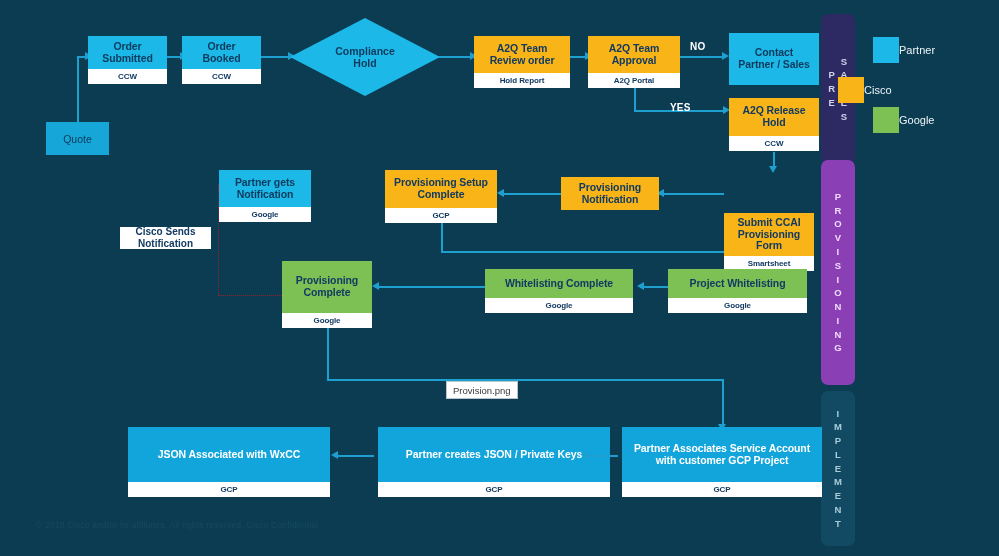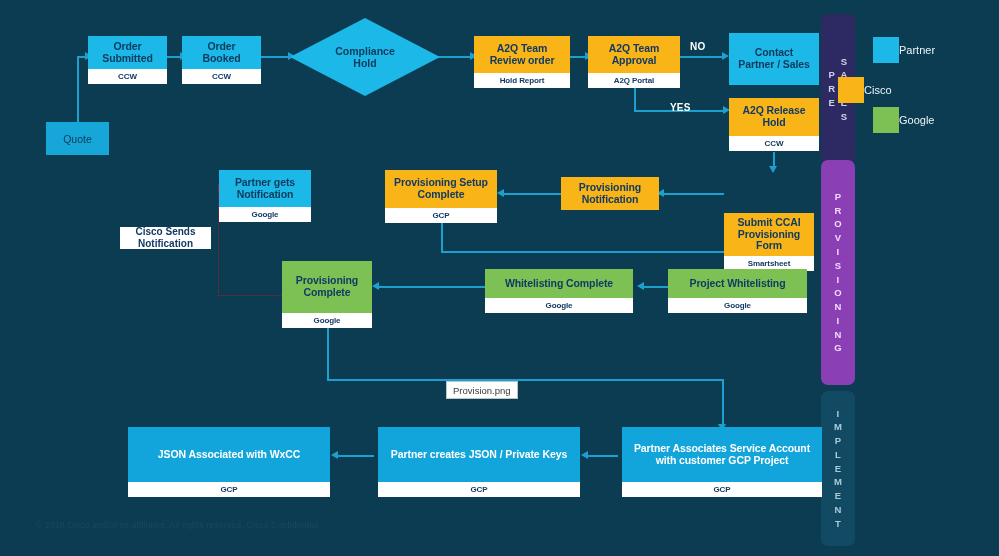--- a/index.html
+++ b/index.html
@@ -349,21 +349,21 @@
   <div class="node google" style="left:282px; top:261px; width:90px; height:67px;">
     <div class="body">Provisioning<br>Complete</div>
     <div class="foot">Google</div>
   </div>
 
   <div class="node partner2" style="left:622px; top:427px; width:200px; height:70px;">
     <div class="body">Partner Associates Service Account<br>with customer GCP Project</div>
     <div class="foot">GCP</div>
   </div>
 
-  <div class="node partner2" style="left:378px; top:427px; width:202px; height:70px;">
+  <div class="node partner2" style="left:378px; top:427px; width:232px; height:70px;">
     <div class="body">Partner creates JSON / Private Keys</div>
     <div class="foot">GCP</div>
   </div>
 
   <div class="node partner2" style="left:128px; top:427px; width:202px; height:70px;">
     <div class="body">JSON Associated with WxCC</div>
     <div class="foot">GCP</div>
   </div>
 
   <div class="ln lnh" style="left:584px; top:455px; width:34px;"></div>

